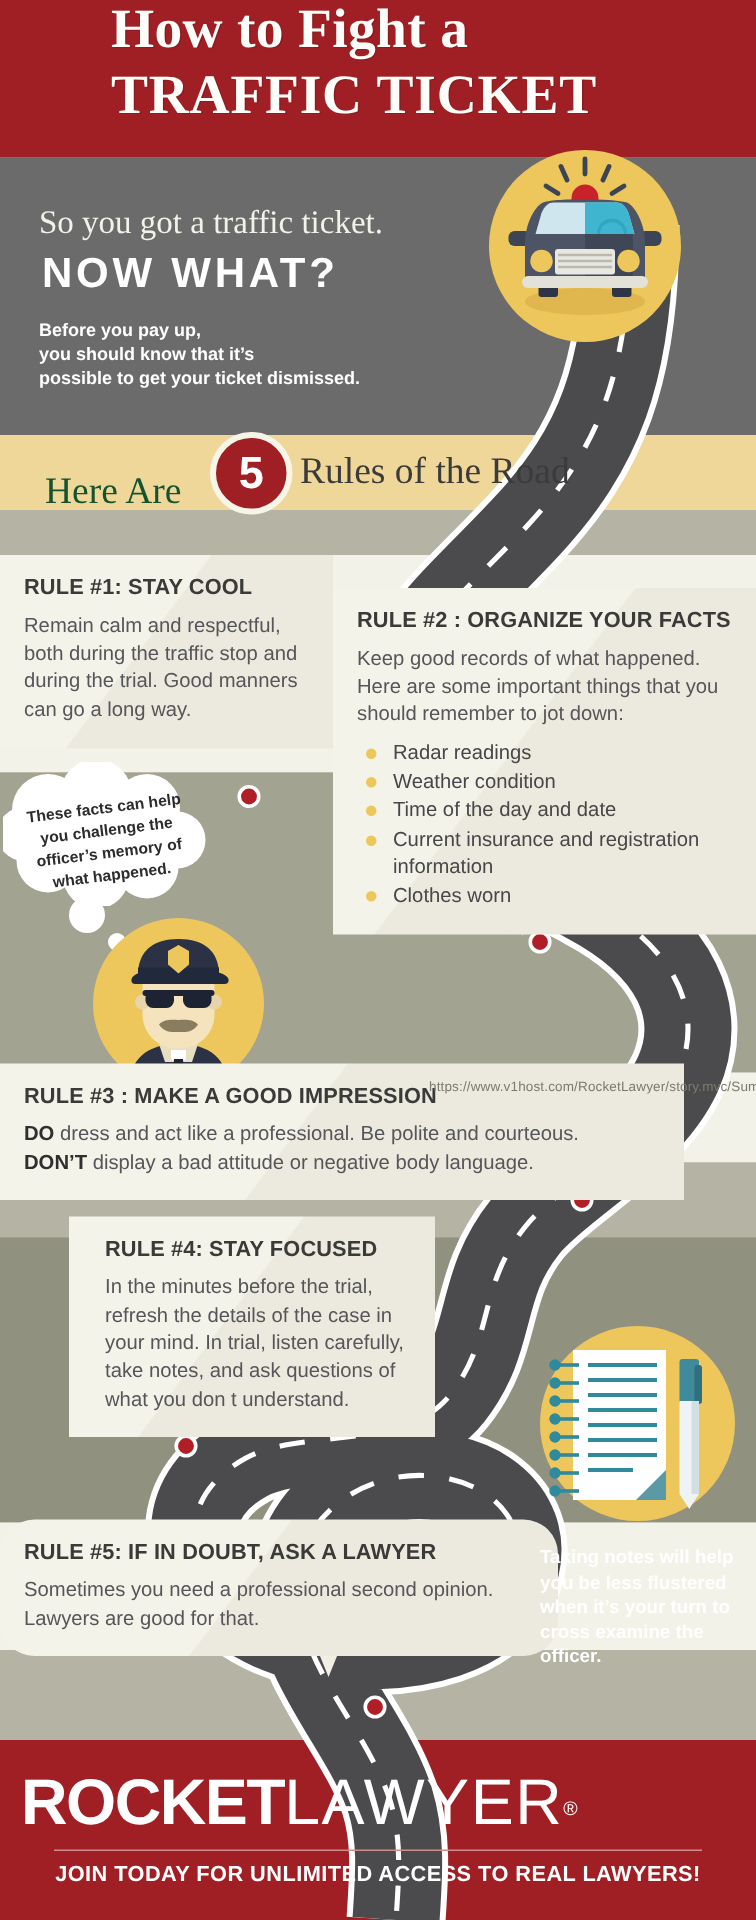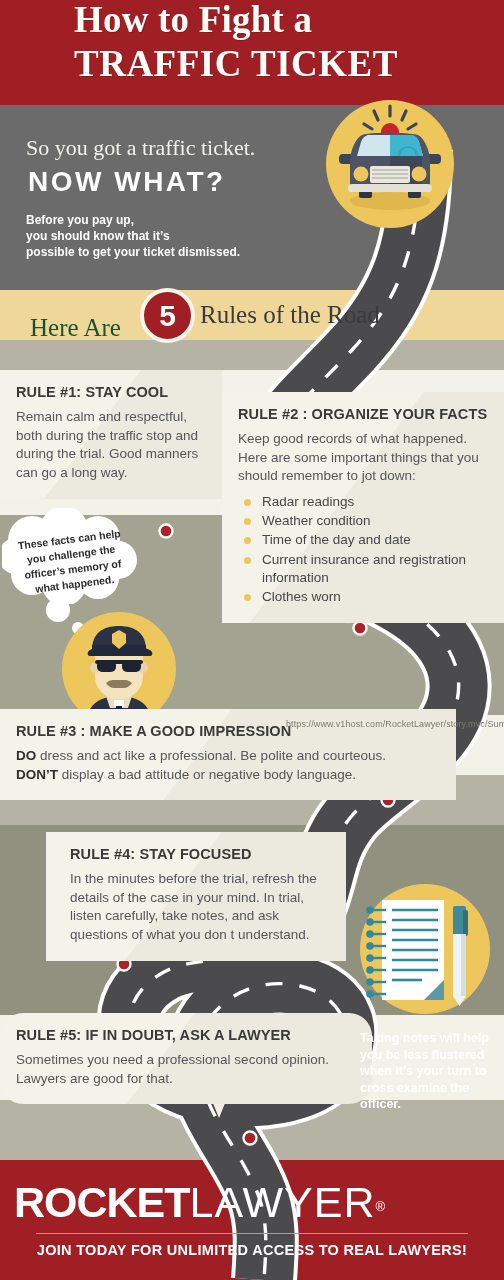--- a/index.html
+++ b/index.html
@@ -81,21 +81,21 @@
   }
   .card p{
     margin:0;font-family:"Liberation Sans",sans-serif;font-size:13.5px;
     line-height:1.38;color:#56565a;
   }
   .card b{color:#2f2f2e;font-weight:700;}
 
   #card1{left:0;top:370px;width:222px;}
   #card2{left:222px;top:392px;width:282px;}
   #card3{left:0;top:709px;width:456px;}
-  #card4{left:46px;top:832px;width:300px;padding-left:24px;}
+  #card4{left:46px;top:811px;width:244px;padding-left:24px;}
   #card5{left:0;top:1013px;width:372px;border-radius:23px;}
 
   .bullets{margin:7px 0 0 0;padding:0;list-style:none;}
   .bullets li{
     position:relative;padding-left:24px;margin-bottom:1px;
     font-family:"Liberation Sans",sans-serif;font-size:13.5px;line-height:1.35;color:#47474a;
   }
   .bullets li .dot{
     position:absolute;left:6px;top:6px;width:7px;height:7px;border-radius:50%;background:#edc75c;
   }

